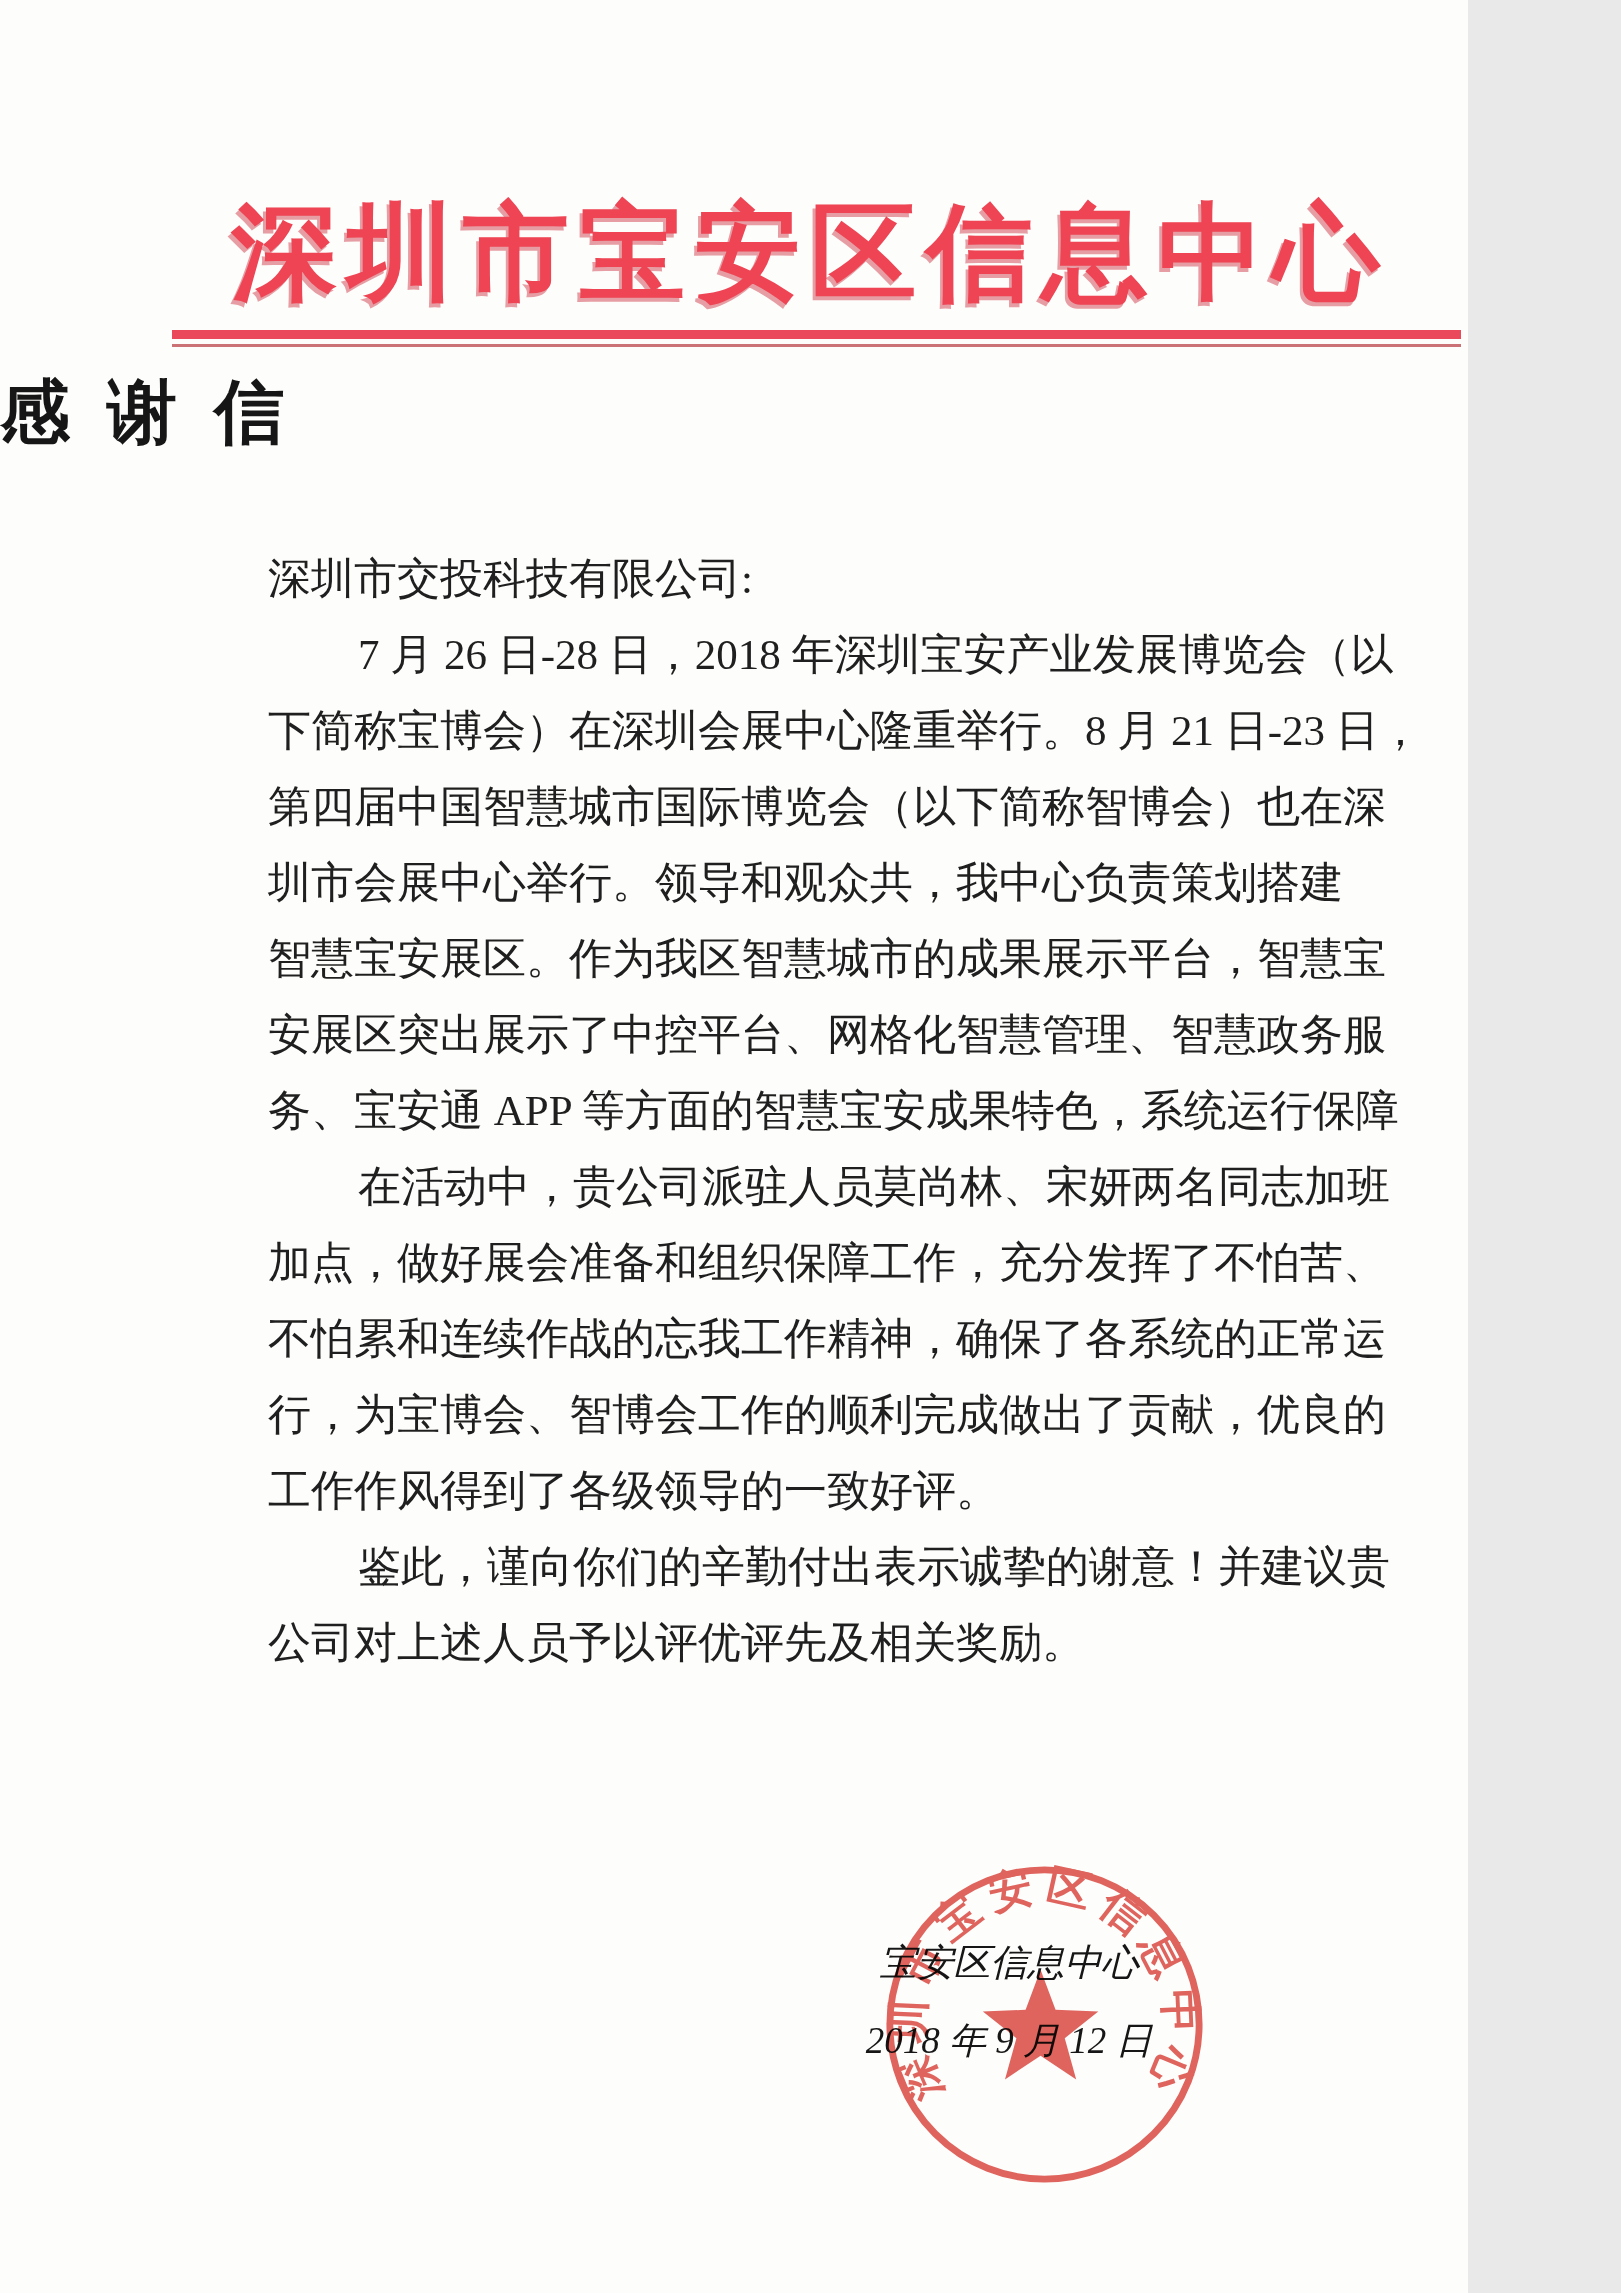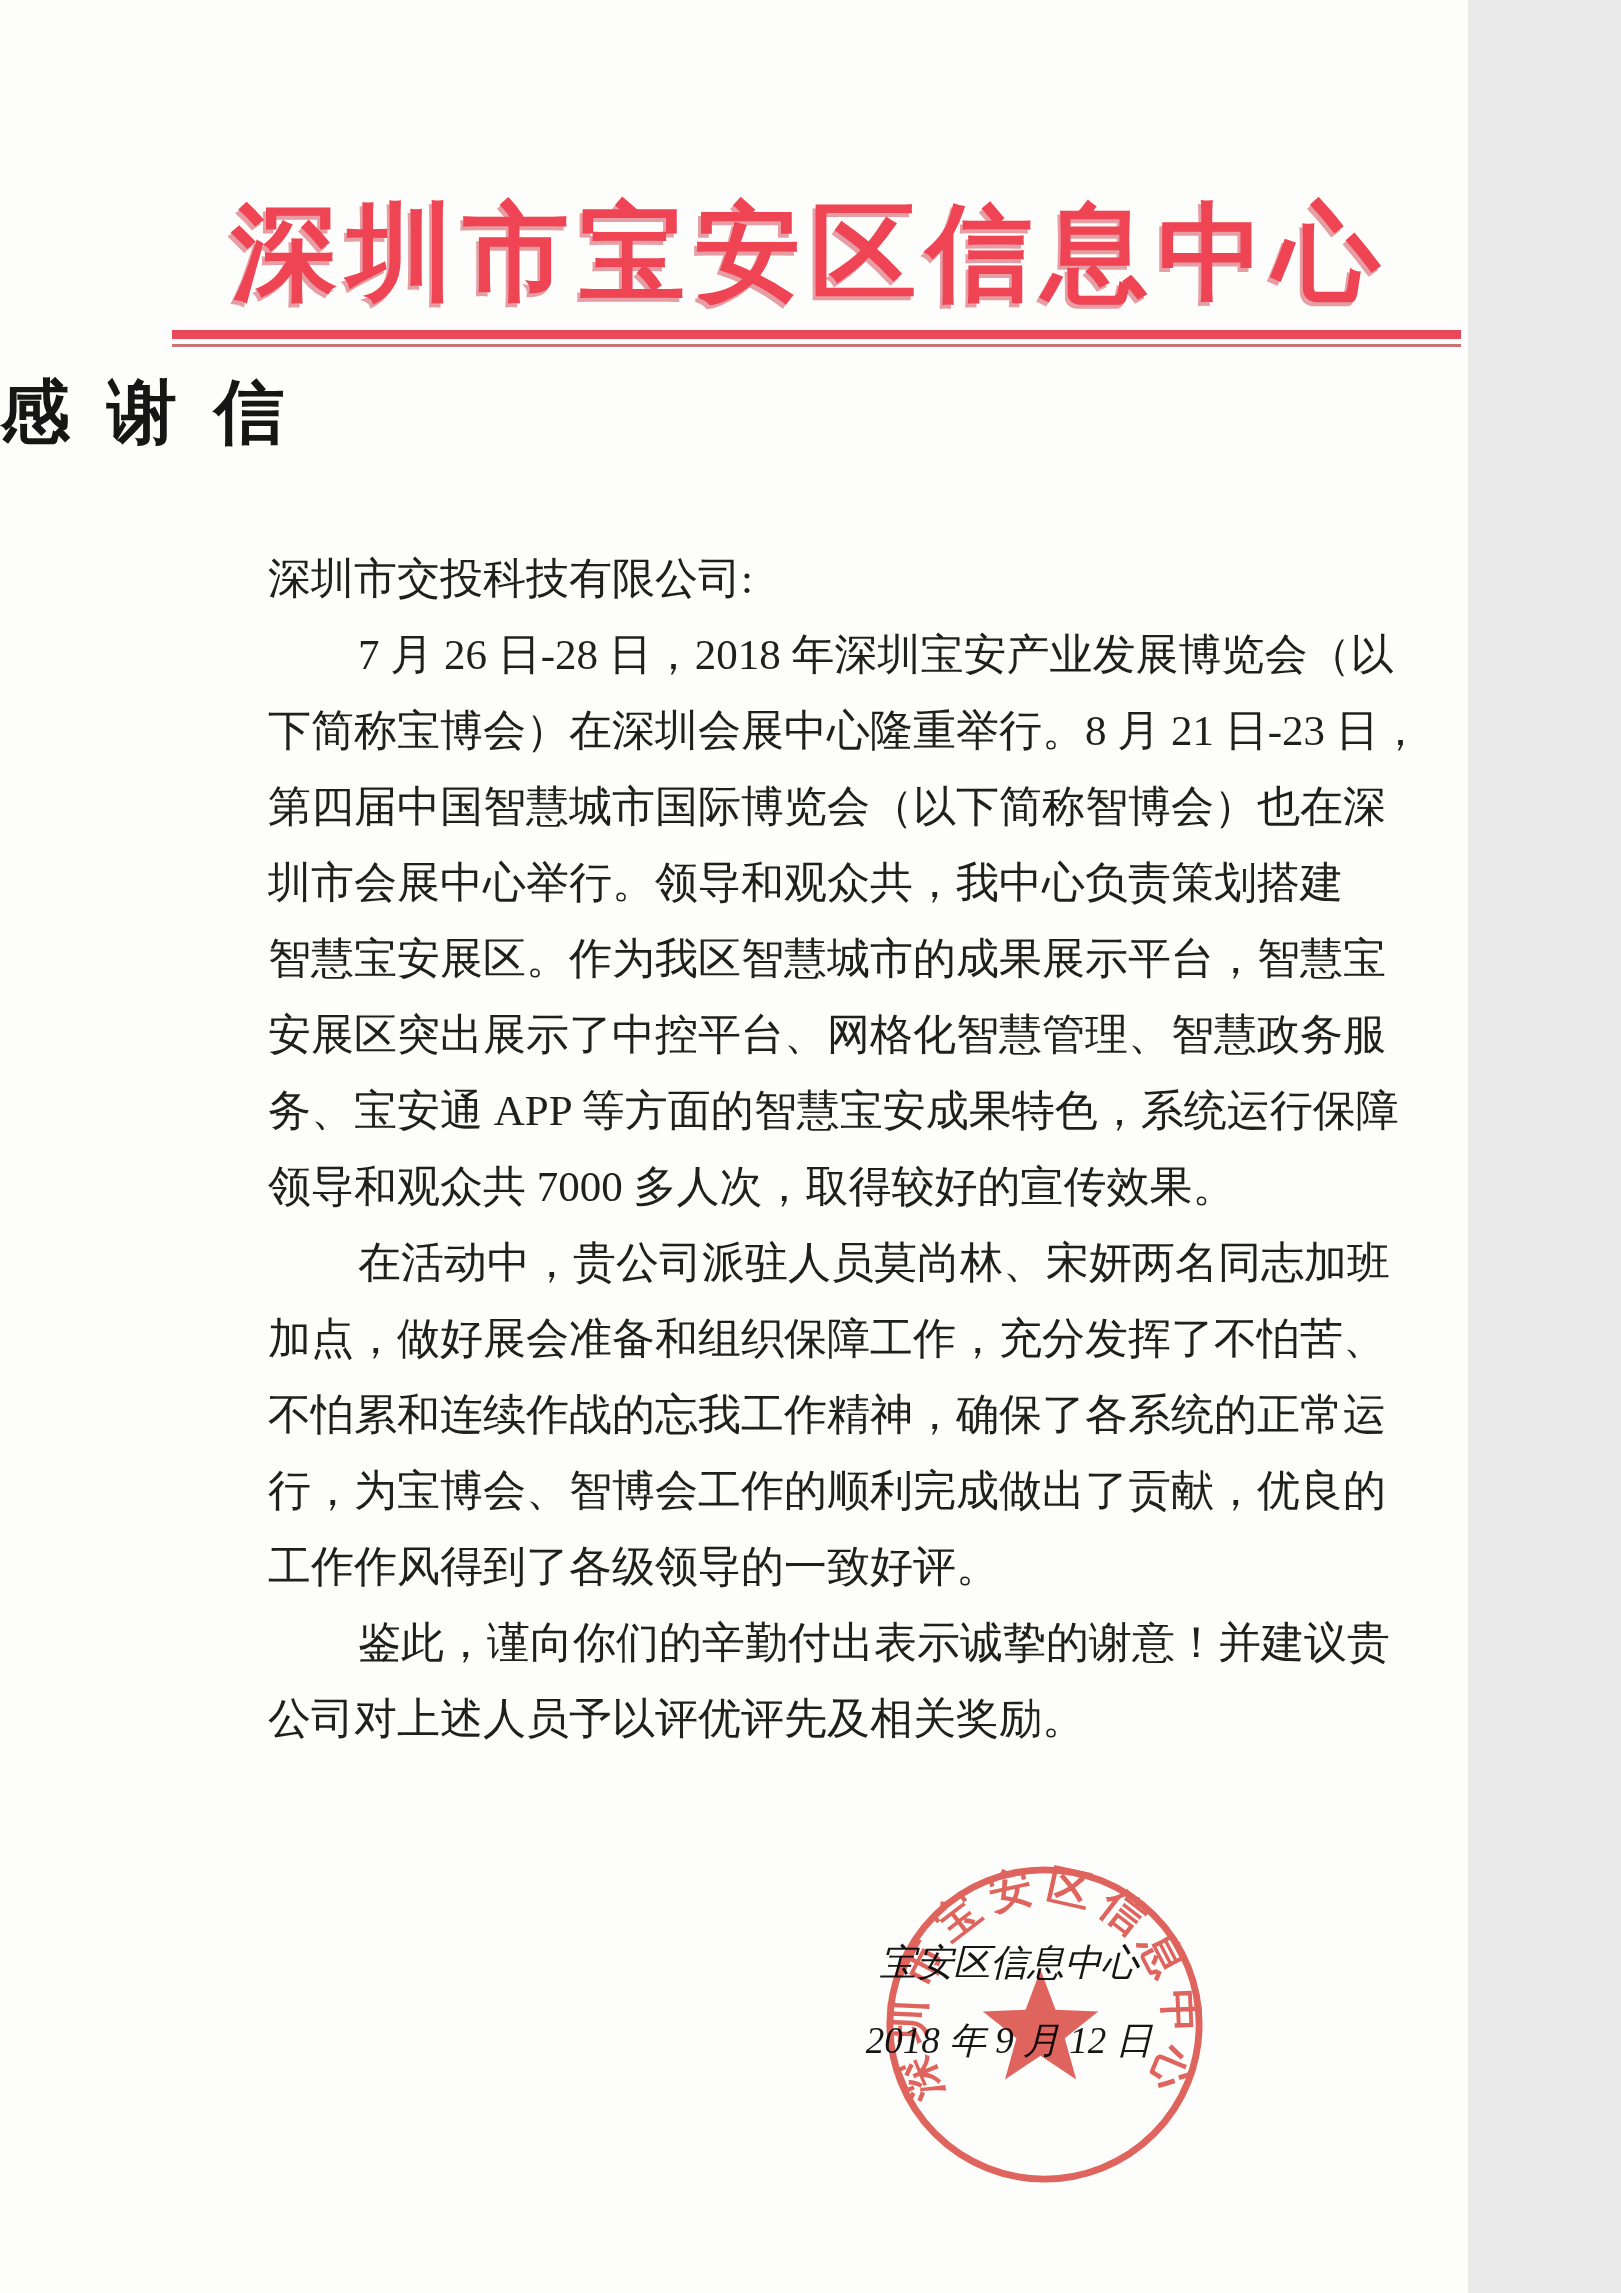--- a/index.html
+++ b/index.html
@@ -81,21 +81,20 @@
 
   <div class="body-block">
     <div class="line">深圳市交投科技有限公司:</div>
     <div class="line indent">7 月 26 日-28 日，2018 年深圳宝安产业发展博览会（以</div>
     <div class="line">下简称宝博会）在深圳会展中心隆重举行。8 月 21 日-23 日，</div>
     <div class="line">第四届中国智慧城市国际博览会（以下简称智博会）也在深</div>
     <div class="line">圳市会展中心举行。领导和观众共，我中心负责策划搭建</div>
     <div class="line">智慧宝安展区。作为我区智慧城市的成果展示平台，智慧宝</div>
     <div class="line">安展区突出展示了中控平台、网格化智慧管理、智慧政务服</div>
     <div class="line">务、宝安通 APP 等方面的智慧宝安成果特色，系统运行保障</div>
-    <div class="line">领导和观众共 7000 多人次，取得较好的宣传效果。</div>
     <div class="line indent">在活动中，贵公司派驻人员莫尚林、宋妍两名同志加班</div>
     <div class="line">加点，做好展会准备和组织保障工作，充分发挥了不怕苦、</div>
     <div class="line">不怕累和连续作战的忘我工作精神，确保了各系统的正常运</div>
     <div class="line">行，为宝博会、智博会工作的顺利完成做出了贡献，优良的</div>
     <div class="line">工作作风得到了各级领导的一致好评。</div>
     <div class="line indent">鉴此，谨向你们的辛勤付出表示诚挚的谢意！并建议贵</div>
     <div class="line">公司对上述人员予以评优评先及相关奖励。</div>
   </div>
 
   <div class="signature">

